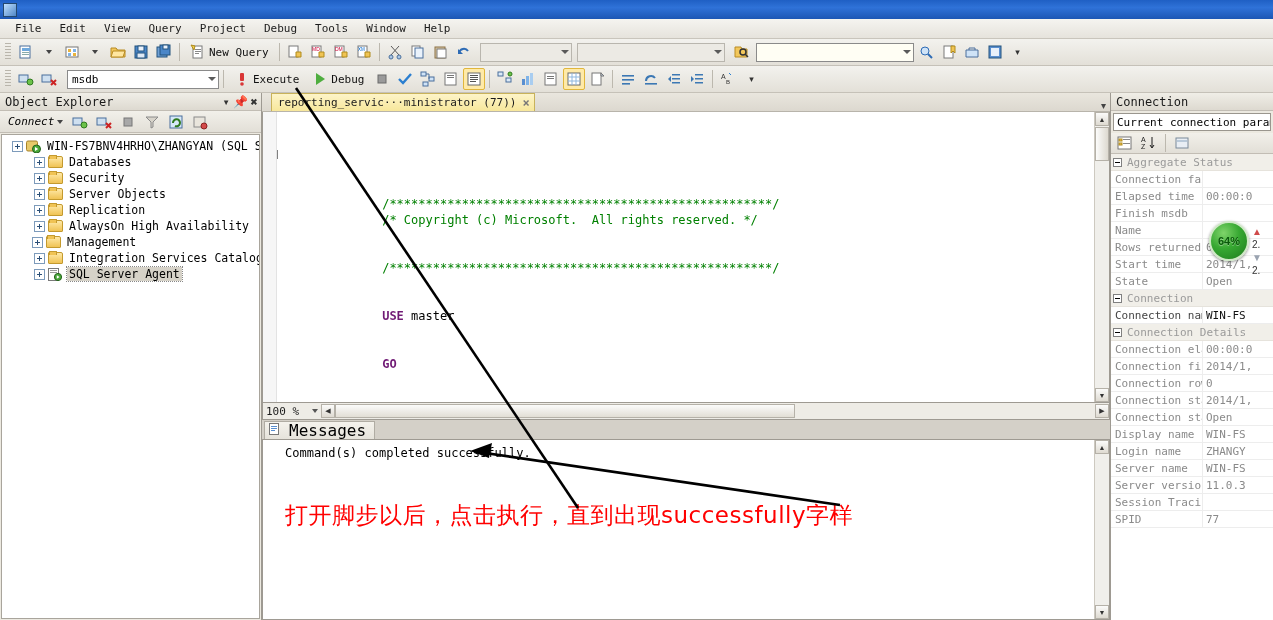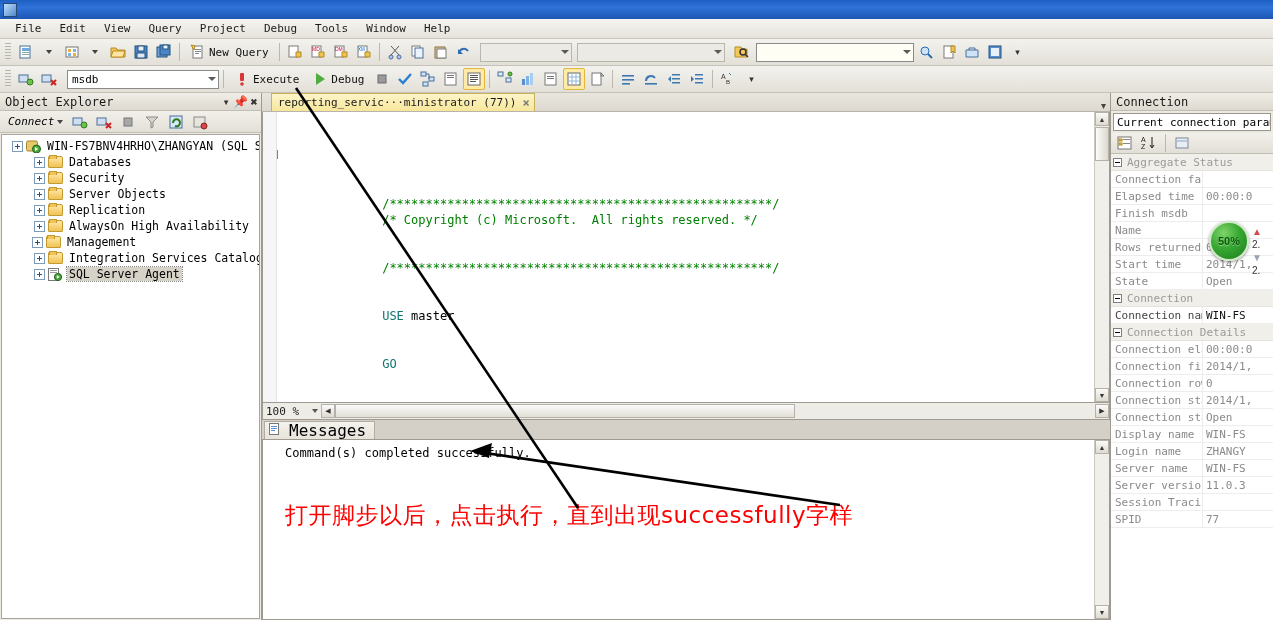--- a/index.html
+++ b/index.html
@@ -235,21 +235,21 @@
     flex: 1 1 auto;
     font-family: "DejaVu Sans Mono", monospace;
     font-size: 12px;
     line-height: 16px;
     padding: 4px 0 0 4px;
     white-space: pre;
     overflow: hidden;
     position: relative;
   }
   .code .ln { height: 16px; position: relative; }
-  .kw   { color: #0f766e; }
+  .kw   { color: #701a75; font-weight: bold; }
   .cmt  { color: #008000; }
   .blkc { color: #000000; }
 
   .boxfold {
     position:absolute; left:-12px; top:2px;
     width: 9px; height: 9px;
     border: 1px solid #808080; background:#fff;
   }
   .boxfold::before { content:''; position:absolute; left:1px; top:3px; width:5px; height:1px; background:#000; }
 
@@ -1181,21 +1181,21 @@
         </div>
         <div class="prow dim">
           <span class="pk">SPID</span>
           <span class="pv">77</span>
         </div>
       </div>
     </div>
   </div>
 
   <div class="gauge">
-    <span>50%</span>
+    <span>64%</span>
   </div>
   <div class="gauge-ticks">
     <div><span class="up">▲</span> <span>2.</span></div>
     <div><span class="dn">▼</span> <span>2.</span></div>
   </div>
 
   <div class="annot">打开脚步以后，点击执行，直到出现successfully字样</div>
 
   <svg class="arrows">
 

